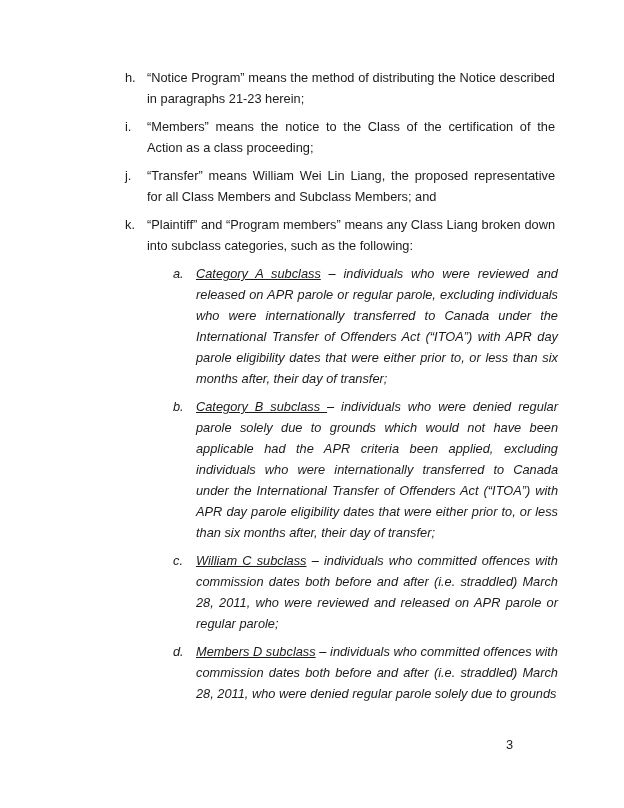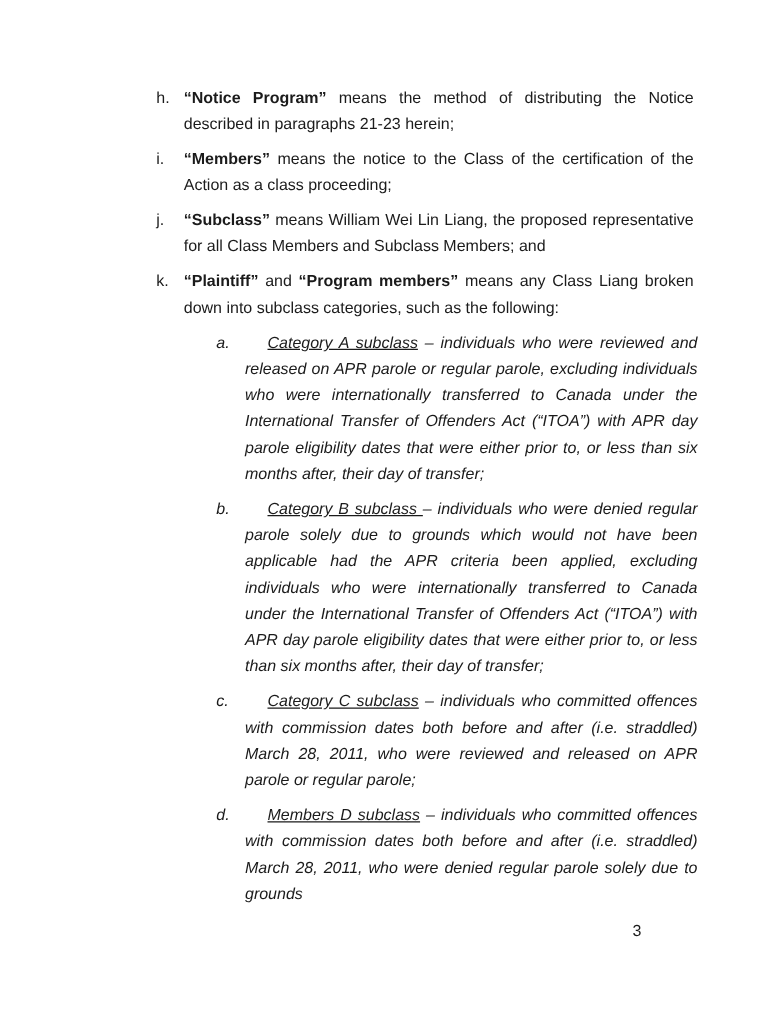--- a/index.html
+++ b/index.html
@@ -29,70 +29,69 @@
     font-size: 12.8px;
     line-height: 21px;
     text-align: justify;
   }
   .def-label {
     position: absolute;
     left: -22px;
     top: 0;
   }
   .term {
-    font-weight: bold;
+    font-weight: normal;
   }
   .sub-item {
     position: relative;
     margin: 0 0 7px 196px;
     width: 362px;
     font-size: 12.8px;
     line-height: 21px;
     text-align: justify;
     font-style: italic;
   }
   .sub-item:last-child { margin-bottom: 0; }
   .sub-label {
     position: absolute;
     left: -23px;
     top: 0;
   }
   .cat {
     text-decoration: underline;
-    margin-left: 18px;
   }
   .page-number {
     position: absolute;
     left: 506px;
     top: 734px;
     font-size: 12.8px;
     line-height: 21px;
   }
 </style>
 </head>
 <body>
 
 <div class="page">
   <div class="content">
 
     <div class="def-item"><span class="def-label">h.</span><span class="term">“Notice Program”</span><span> means the method of distributing the Notice described in paragraphs 21-23 herein;</span></div>
 
     <div class="def-item"><span class="def-label">i.</span><span class="term">“Members”</span><span> means the notice to the Class of the certification of the Action as a class proceeding;</span></div>
 
-    <div class="def-item"><span class="def-label">j.</span><span class="term">“Subclass”</span><span> means William Wei Lin Liang, the proposed representative for all Class Members and Subclass Members; and</span></div>
+    <div class="def-item"><span class="def-label">j.</span><span class="term">“Transfer”</span><span> means William Wei Lin Liang, the proposed representative for all Class Members and Subclass Members; and</span></div>
 
     <div class="def-item"><span class="def-label">k.</span><span class="term">“Plaintiff”</span><span> and </span><span class="term">“Program members”</span><span> means any Class Liang broken down into subclass categories, such as the following:</span></div>
 
     <div>
 
       <div class="sub-item"><span class="sub-label">a.</span><span class="cat">Category A subclass</span><span> – individuals who were reviewed and released on APR parole or regular parole, excluding individuals who were internationally transferred to Canada under the International Transfer of Offenders Act (“ITOA”) with APR day parole eligibility dates that were either prior to, or less than six months after, their day of transfer;</span></div>
 
       <div class="sub-item"><span class="sub-label">b.</span><span class="cat">Category B subclass </span><span>– individuals who were denied regular parole solely due to grounds which would not have been applicable had the APR criteria been applied, excluding individuals who were internationally transferred to Canada under the International Transfer of Offenders Act (“ITOA”) with APR day parole eligibility dates that were either prior to, or less than six months after, their day of transfer;</span></div>
 
-      <div class="sub-item"><span class="sub-label">c.</span><span class="cat">Category C subclass</span><span> – individuals who committed offences with commission dates both before and after (i.e. straddled) March 28, 2011, who were reviewed and released on APR parole or regular parole;</span></div>
+      <div class="sub-item"><span class="sub-label">c.</span><span class="cat">William C subclass</span><span> – individuals who committed offences with commission dates both before and after (i.e. straddled) March 28, 2011, who were reviewed and released on APR parole or regular parole;</span></div>
 
       <div class="sub-item"><span class="sub-label">d.</span><span class="cat">Members D subclass</span><span> – individuals who committed offences with commission dates both before and after (i.e. straddled) March 28, 2011, who were denied regular parole solely due to grounds</span></div>
 
     </div>
   </div>
 
   <div class="page-number">3</div>
 </div>
 
 </body></html>

